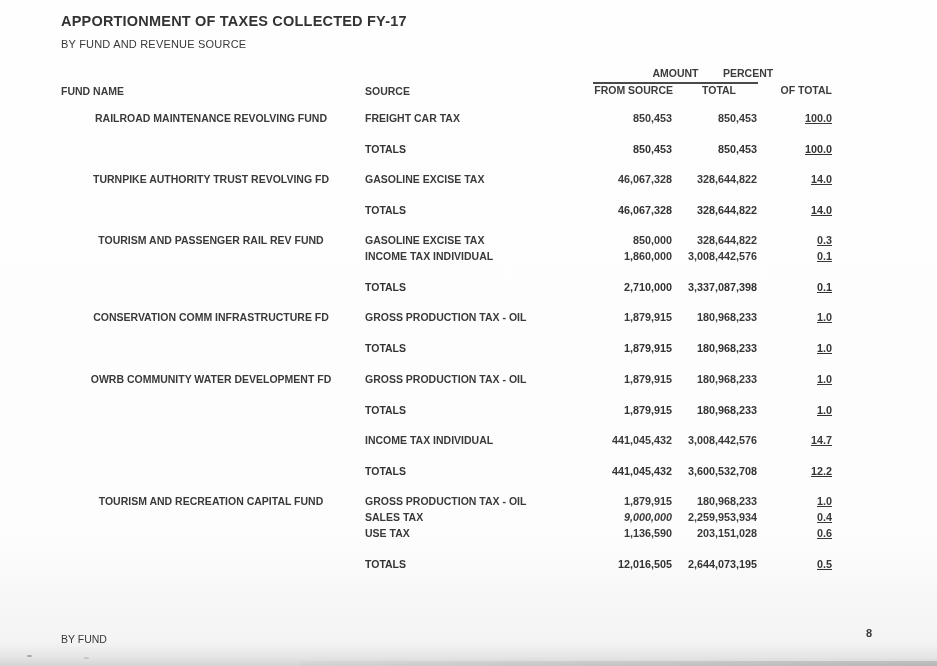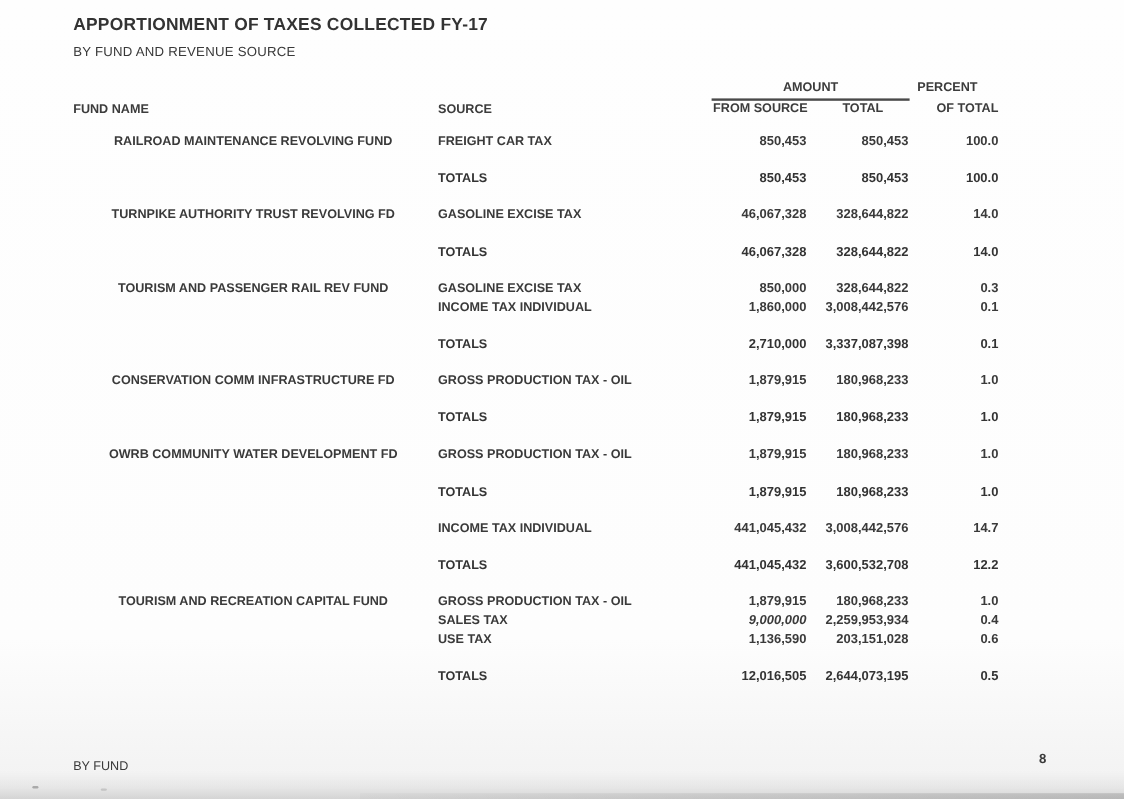--- a/index.html
+++ b/index.html
@@ -19,34 +19,34 @@
     font-size:11px; font-weight:400; letter-spacing:.2px; color:#383838;
     white-space:nowrap;
   }
   .hdr { position:absolute; font-size:10.5px; font-weight:700; color:#3c3c3c; white-space:nowrap; }
   .h-fund   { left:61px;  top:85px; }
   .h-source { left:365px; top:85px; }
   .h-amount { left:593px; top:67px; width:165px; text-align:center; }
   .amount-rule { position:absolute; left:593px; top:82px; width:165px; height:1.5px; background:#4a4a4a; }
   .h-from   { left:555px; top:84px; width:118px; text-align:right; }
   .h-total  { left:688px; top:84px; width:62px;  text-align:center; }
-  .h-pct1   { left:746px; top:67px; width:87px; text-align:center; }
+  .h-pct1   { left:723px; top:67px; width:87px; text-align:left; }
   .h-pct2   { left:745px; top:84px; width:87px; text-align:right; }
 
   .table-body { position:absolute; left:0; top:111px; width:937px; }
   .section { margin-bottom:14px; }
   .section:nth-child(5) { margin-top:15px; }   
   .row { position:relative; height:16px; }
   .spacer { height:15px; }
   .cell { position:absolute; top:1px; white-space:nowrap; font-size:10.5px; font-weight:600; color:#3a3a3a; }
   .c-fund   { left:61px;  width:300px;text-align:center; }
   .c-source { left:365px; width:215px; }
   .c-from   { left:556px; width:116px; text-align:right; font-size:10.8px; }
   .c-total  { left:641px; width:116px; text-align:right; font-size:10.8px; }
-  .c-pct    { left:740px; width:92px;  text-align:right; font-size:10.8px; }
+  .c-pct    { left:740px; width:92px;  text-align:right; font-size:10.8px;text-decoration:underline; }
   .totals-row .cell { font-weight:700; color:#333; }
   .italic { font-style:italic; }
 
   .footer-left { position:absolute; left:61px; top:633px; font-size:10.5px; font-weight:400; color:#3a3a3a; }
   .page-num    { position:absolute; right:65px; top:627px; font-size:11px; font-weight:600; color:#3a3a3a; }
 
   .bottom-shade {
     position:absolute; left:0; right:0; bottom:0; height:24px;
     background:linear-gradient(180deg, rgba(0,0,0,0) 0%, rgba(0,0,0,0.04) 60%, rgba(0,0,0,0.10) 100%);
     pointer-events:none;

